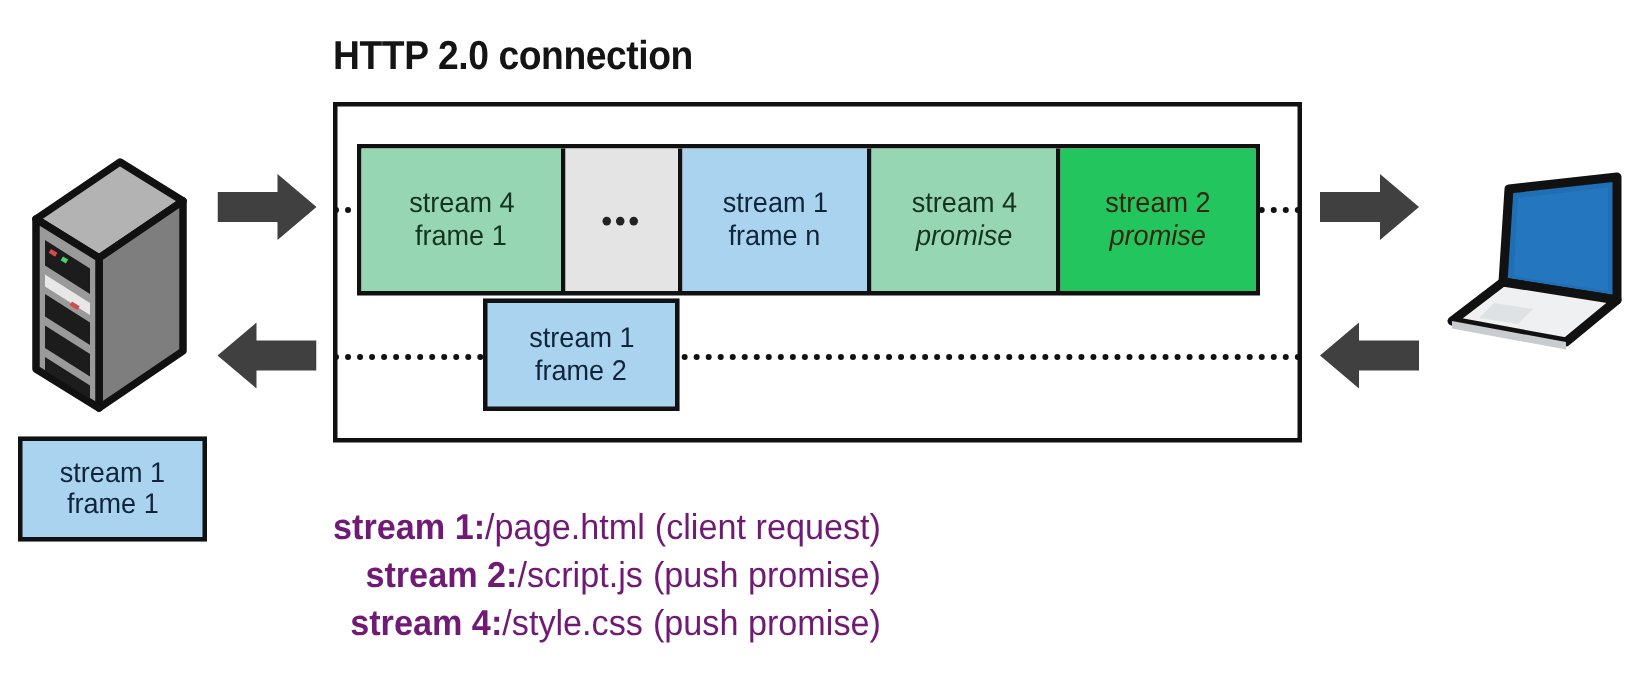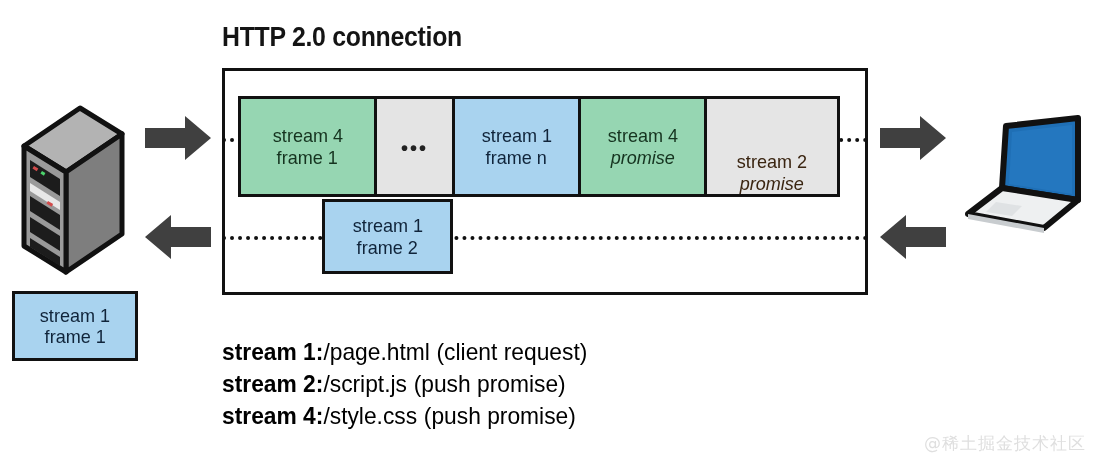--- a/index.html
+++ b/index.html
@@ -93,21 +93,21 @@
   .frame-cell .l1, .frame-cell .l2 {
     white-space: nowrap;
     transform: scaleX(0.95);
   }
   .frame-cell .l2.italic {
     font-style: italic;
   }
 
   .c-green { background: #96d6b2; color: #15331f; }
   .c-blue  { background: #a9d3ef; color: #10243a; }
-  .c-orange{ background: #e5e5e5; color: #3a2511; justify-content: flex-end; }
+  .c-orange{ background: #22c55e; color: #3a2511; }
   .c-gray  { background: #e4e4e4; color: #333333; }
 
   .cell-dots {
     font-size: 20px;
     letter-spacing: 2px;
     font-weight: bold;
     color: #222222;
     transform: translateY(2px);
   }
 
@@ -192,21 +192,22 @@
   }
   .laptop svg { display: block; width: 100%; height: 100%; }
 
   
   .legend {
     position: absolute;
     left: 222px;
     top: 336px;
     font-size: 24px;
     line-height: 1.33;
-    color: #000000;
+    color: #701a75;
+    text-align: right;
   }
   .legend-row {
     white-space: nowrap;
     transform: scaleX(0.95);
     transform-origin: left center;
   }
   .legend-row .stream-label {
     font-weight: bold;
   }
   .legend-row .path {
@@ -335,15 +336,14 @@
       <span class="stream-label">stream 1:</span><span class="path">/page.html</span><span class="note">(client request)</span>
     </div>
     <div class="legend-row">
       <span class="stream-label">stream 2:</span><span class="path">/script.js</span><span class="note">(push promise)</span>
     </div>
     <div class="legend-row">
       <span class="stream-label">stream 4:</span><span class="path">/style.css</span><span class="note">(push promise)</span>
     </div>
   </div>
 
-  <div class="watermark">@稀土掘金技术社区</div>
 
 </div>
 
 </body></html>

